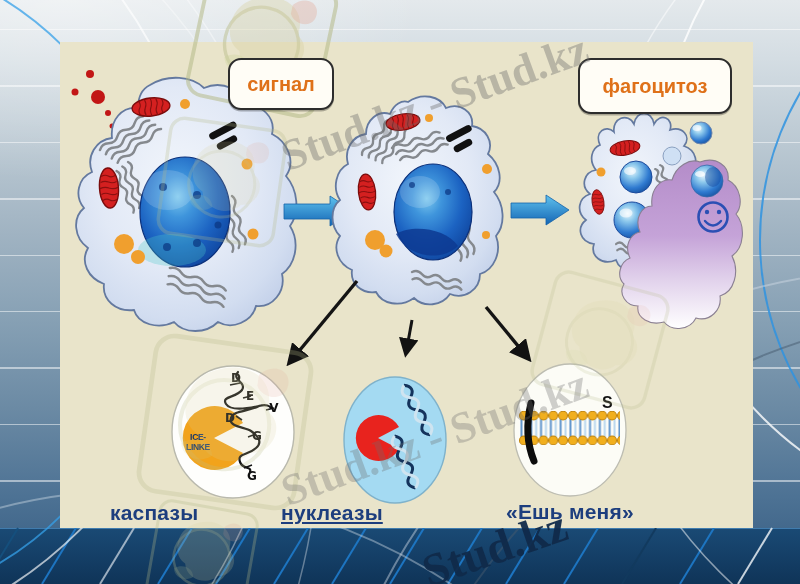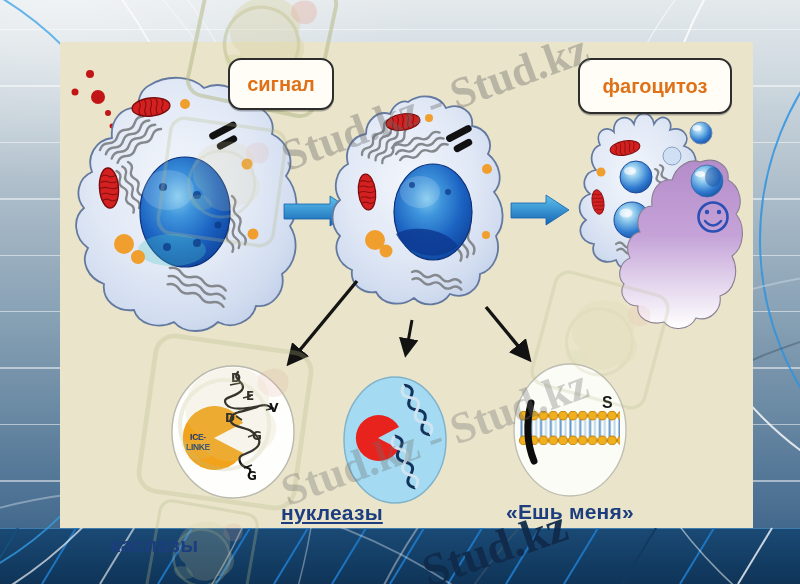--- a/index.html
+++ b/index.html
@@ -14,21 +14,21 @@
   }
   svg{position:absolute;left:0;top:0;}
   .callout{
     position:absolute;display:flex;align-items:center;justify-content:center;
     background:#fffdf6;border:2.2px solid #2d2d2d;border-radius:13px;
     color:#df7119;font-size:20px;font-weight:700;box-shadow:0 1.5px 0 rgba(0,0,0,.28);
   }
   #signalBox{left:228px;top:58px;width:102px;height:48px;}
   #phagoBox{left:578px;top:58px;width:150px;height:52px;}
   .blabel{position:absolute;color:#1d3e7e;font-size:21px;font-weight:700;letter-spacing:.2px;}
-  #lblCaspases{left:110px;top:501px;margin-top:32px;}
+  #lblCaspases{left:110px;top:501px;}
   #lblNucleases{left:281px;top:501px;text-decoration:underline;}
   #lblEatMe{left:459px;top:500px;margin-left:47px;}
   .wm{position:absolute;white-space:nowrap;font-family:"Liberation Serif",serif;font-weight:700;
       transform-origin:0 50%;pointer-events:none;}
   #wmTop{left:283px;top:132px;font-size:44px;color:rgba(105,105,105,.38);transform:rotate(-20deg);}
   #wmMid{left:283px;top:467px;font-size:44px;color:rgba(110,110,110,.32);transform:rotate(-20deg);}
   #wmBand{left:424px;top:546px;font-size:46px;color:rgba(16,42,74,.95);transform:rotate(-19deg);}
 </style>
 </head>
 <body>

